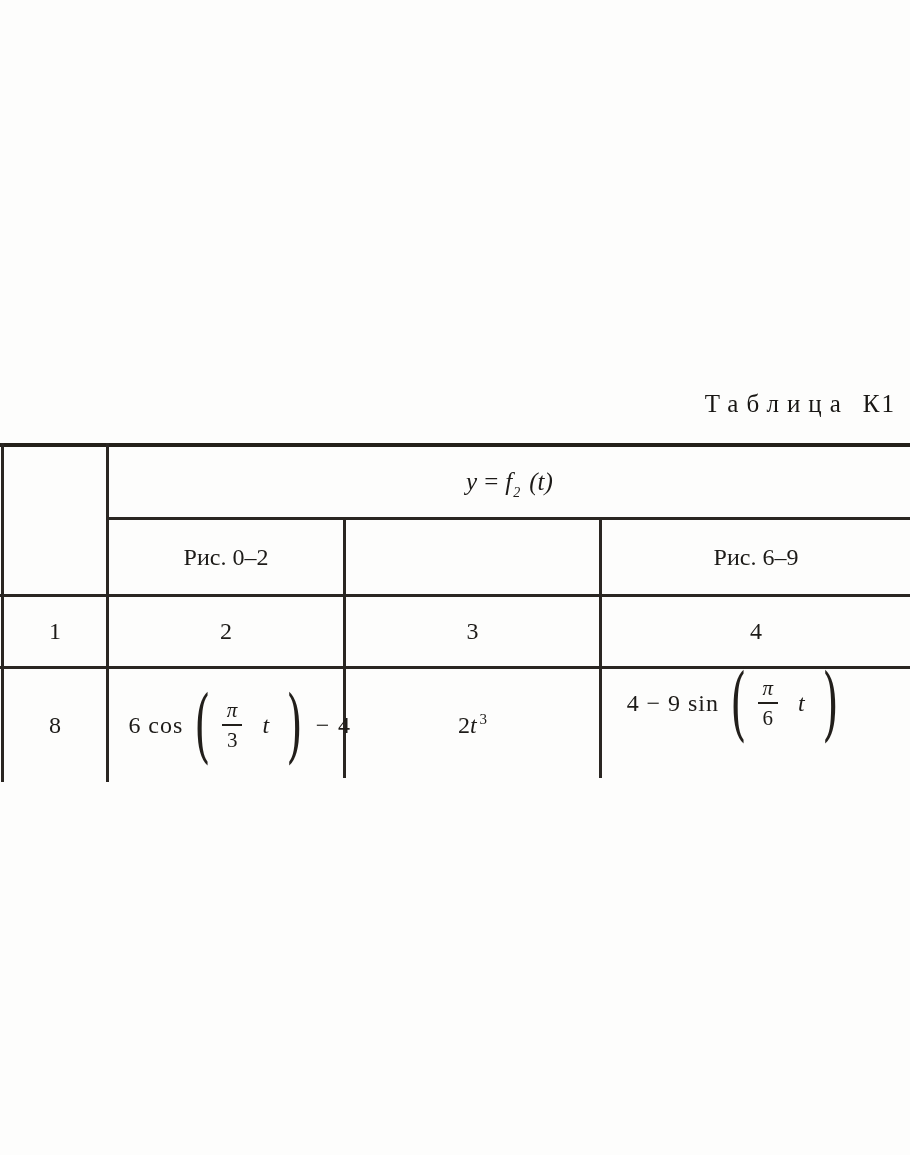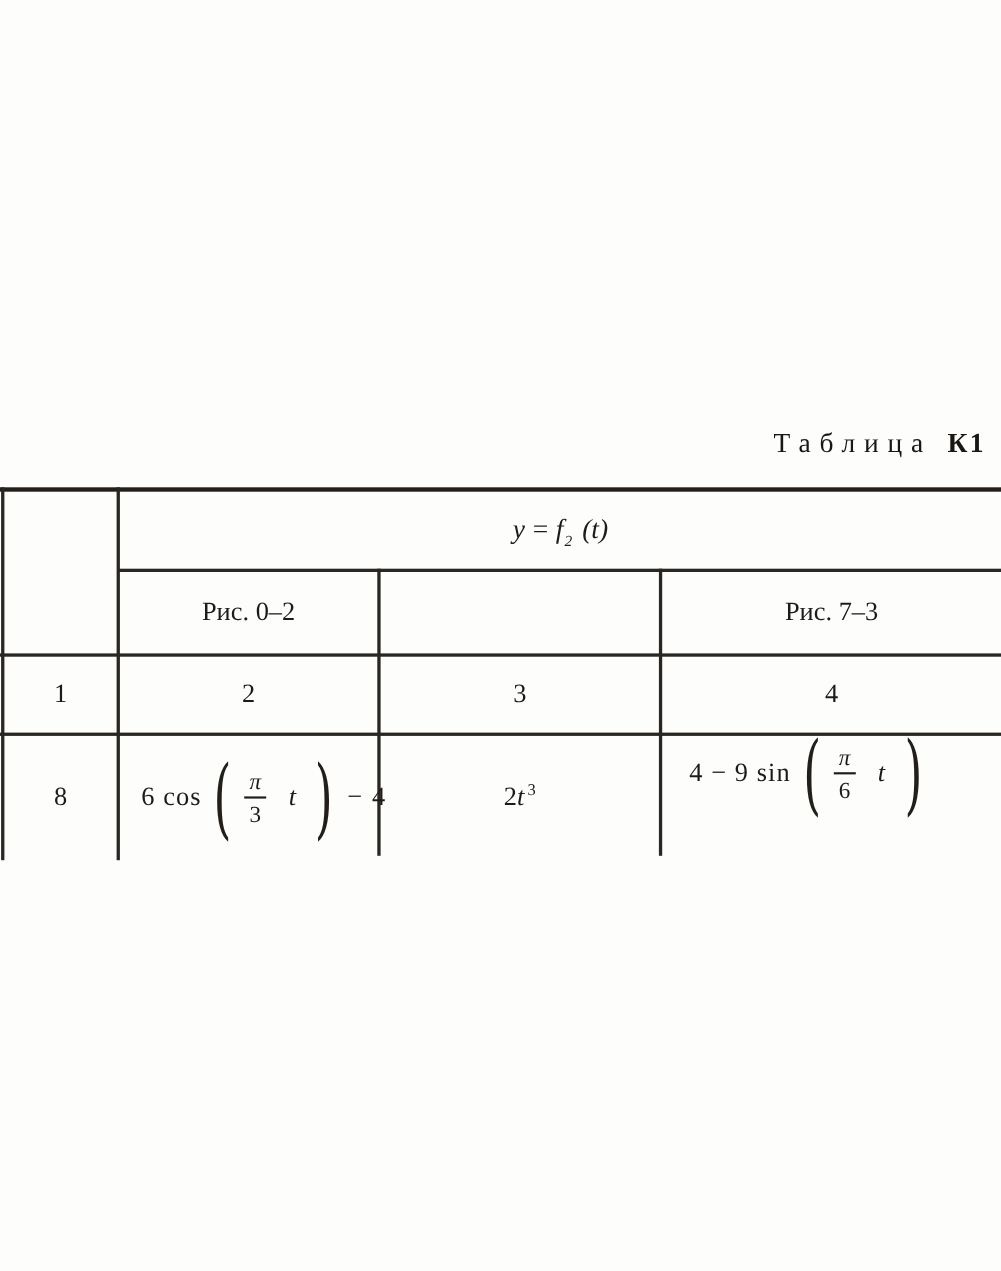--- a/index.html
+++ b/index.html
@@ -8,21 +8,21 @@
     background:#fdfdfc; overflow:hidden;
     font-family:"Liberation Serif","DejaVu Serif",serif;
     color:#1d1b18;
   }
   
   .caption {
     position:absolute; top:390px; right:14px;
     font-size:25px; white-space:nowrap; color:#191714;
   }
   .caption .word { letter-spacing:0.32em; }
-  .caption .code { letter-spacing:0.08em; margin-left:14px;font-weight:bold; }
+  .caption .code { letter-spacing:0.08em; margin-left:14px; }
 
   
   .hline, .vline { position:absolute; background:#2a2622; }
   .hline { height:3px; }
   .hline.thick { height:4px; background:#242019; }
   .vline { width:3px; }
 
   
   .cell {
     position:absolute; display:flex; align-items:center; justify-content:center;
@@ -87,21 +87,21 @@
       <span class="it">f</span>
       <span class="fsub">2</span>
       <span class="arg">(t)</span>
     </span>
   </div>
 
   <div class="cell" style="left:109px;top:520px;width:234px;height:74px;">
     <span>Рис. 0–2</span>
   </div>
   <div class="cell" style="left:602px;top:520px;width:308px;height:74px;">
-    <span>Рис. 7–3</span>
+    <span>Рис. 6–9</span>
   </div>
 
   <div class="cell" style="left:4px;top:597px;width:102px;height:69px;">
     <span>1</span>
   </div>
   <div class="cell" style="left:109px;top:597px;width:234px;height:69px;">
     <span>2</span>
   </div>
   <div class="cell" style="left:346px;top:597px;width:253px;height:69px;">
     <span>3</span>

